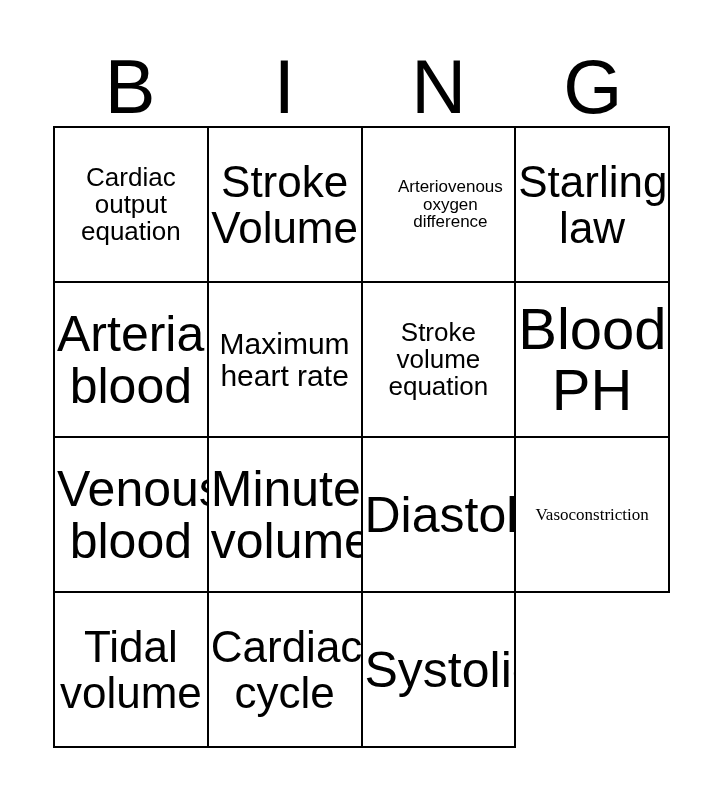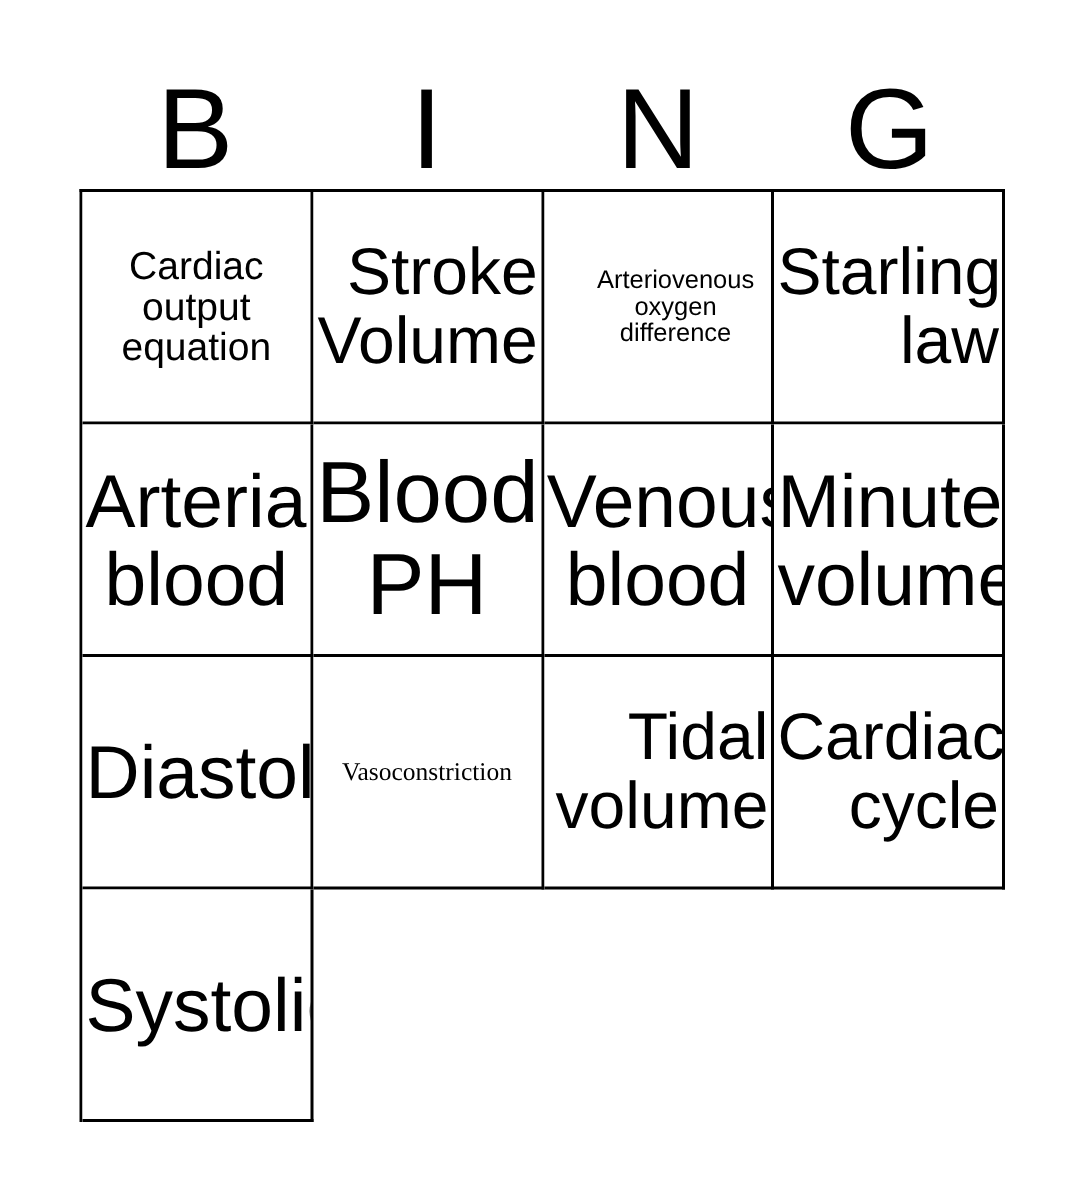--- a/index.html
+++ b/index.html
@@ -75,21 +75,21 @@
     line-height: 1.04;
     font-weight: 400;
     color: #000000;
     word-break: normal;
     hyphens: none;
   }
 
   
   .fs-xxl  { font-size: 58px; text-align: center; }   
   .fs-xl   { font-size: 50px; }   
-  .fs-lg   { font-size: 44px; text-align: right; }   
+  .fs-lg   { font-size: 44px; }   
   .fs-md   { font-size: 26px; }   
   .fs-sm   { font-size: 30px; }   
   .fs-xs   { font-size: 17px; padding-left: 24px; }   
   .fs-xxs  { font-size: 17px; font-family: Liberation Serif, serif; }   
 </style>
 </head>
 <body>
 
 <div class="card">
 
@@ -112,20 +112,26 @@
       <span class="cell-text fs-xs">Arteriovenous oxygen difference</span>
     </div>
     <div class="cell">
       <span class="cell-text fs-lg">Starling's law</span>
     </div>
 
     <div class="cell">
       <span class="cell-text fs-xl">Arterial blood</span>
     </div>
     <div class="cell">
+      <span class="cell-text fs-sm">Maximum heart rate</span>
+    </div>
+    <div class="cell">
+      <span class="cell-text fs-md">Stroke volume equation</span>
+    </div>
+    <div class="cell">
       <span class="cell-text fs-xxl">Blood PH</span>
     </div>
 
     <div class="cell">
       <span class="cell-text fs-xl">Venous blood</span>
     </div>
     <div class="cell">
       <span class="cell-text fs-xl">Minute volume</span>
     </div>
     <div class="cell">

